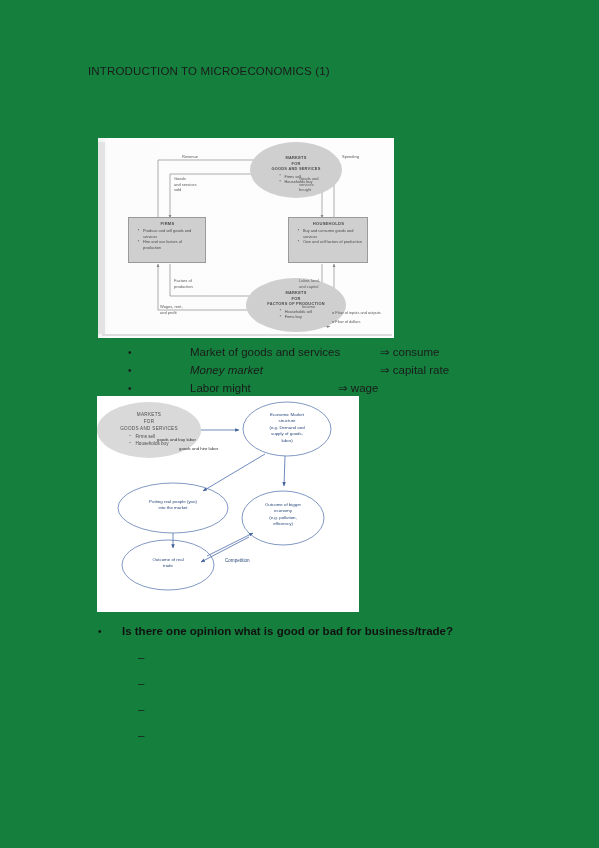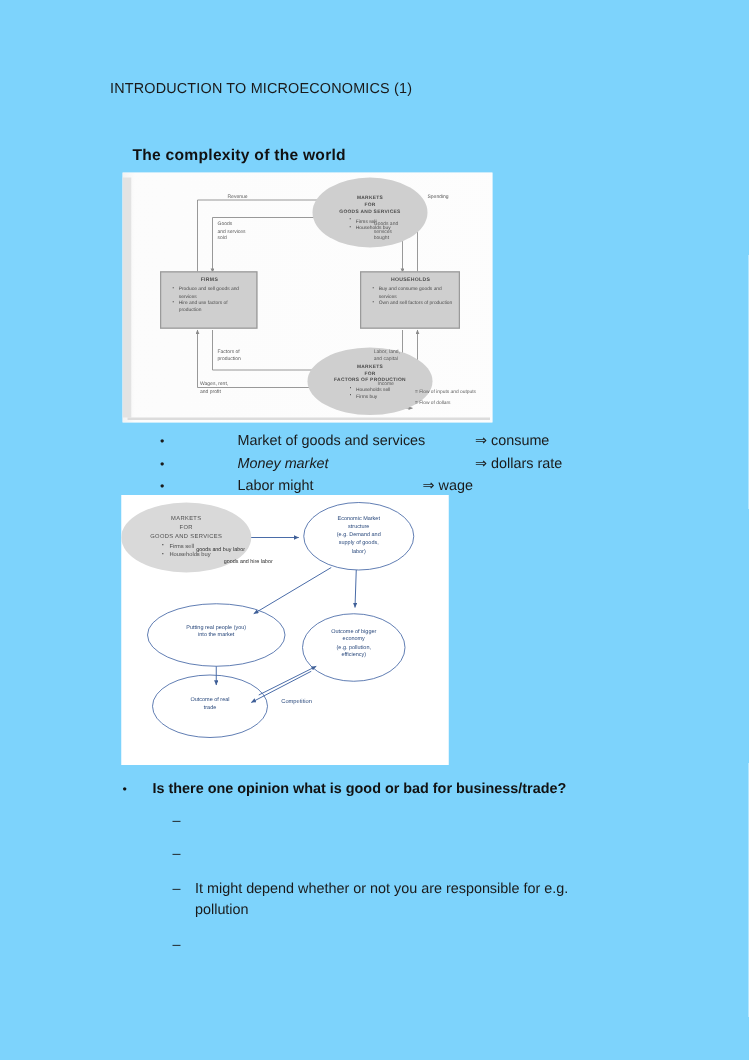--- a/index.html
+++ b/index.html
@@ -12,21 +12,21 @@
     height: 848px;
     position: relative;
     font-family: "Liberation Sans", sans-serif;
     color: #000000;
     overflow: hidden;
   }
   .page {
     position: relative;
     width: 599px;
     height: 848px;
-    background: #7dd3fc;
+    background: #15803d;
   }
 
   
   .doc-title {
     position: absolute;
     left: 88px;
     top: 65px;
     font-size: 11.5px;
     letter-spacing: 0.15px;
     color: #1a1a1a;
@@ -237,21 +237,20 @@
   .sub-row .dash { width: 18px; }
   .sub-row .txt { width: 372px; line-height: 1.45; }
 </style>
 </head>
 <body>
 
 <div class="page">
 
   <div class="doc-title">INTRODUCTION TO MICROECONOMICS (1)</div>
 
-  <div class="section-title">The complexity of the world</div>
 
   <div class="figure-circular">
     <div class="scan-tint"></div>
     <div class="scan-edge-l"></div>
     <div class="scan-edge-b"></div>
 
     <svg class="cf-svg" width="296" height="200" viewBox="0 0 296 200">
       <defs>
         <marker id="ah" markerWidth="6" markerHeight="6" refX="4.6" refY="2.2" orient="auto">
           <path d="M0,0 L4.8,2.2 L0,4.4 z" fill="#8a8a8a"></path>
@@ -342,21 +341,21 @@
 
   <div class="market-list">
     <div class="row">
       <span class="bullet">•</span>
       <span class="name" style="width:190px;">Market of goods and services</span>
       <span>⇒ consume</span>
     </div>
     <div class="row">
       <span class="bullet">•</span>
       <span class="name" style="width:190px;font-style:italic;">Money market</span>
-      <span>⇒ dollars rate</span>
+      <span>⇒ capital rate</span>
     </div>
     <div class="row">
       <span class="bullet">•</span>
       <span class="name" style="width:148px;">Labor might</span>
       <span>⇒ wage</span>
     </div>
   </div>
 
   <div class="figure-concept">
     <svg class="cm-svg" width="262" height="216" viewBox="0 0 262 216">
@@ -420,20 +419,19 @@
     </div>
 
     <div class="sub-row">
       <span class="dash">–</span>
     </div>
     <div class="sub-row">
       <span class="dash">–</span>
     </div>
     <div class="sub-row">
       <span class="dash">–</span>
-      <span class="txt" style="width:340px;">It might depend whether or not you are responsible for e.g. pollution</span>
     </div>
     <div class="sub-row">
       <span class="dash">–</span>
     </div>
   </div>
 
 </div>
 
 </body></html>

